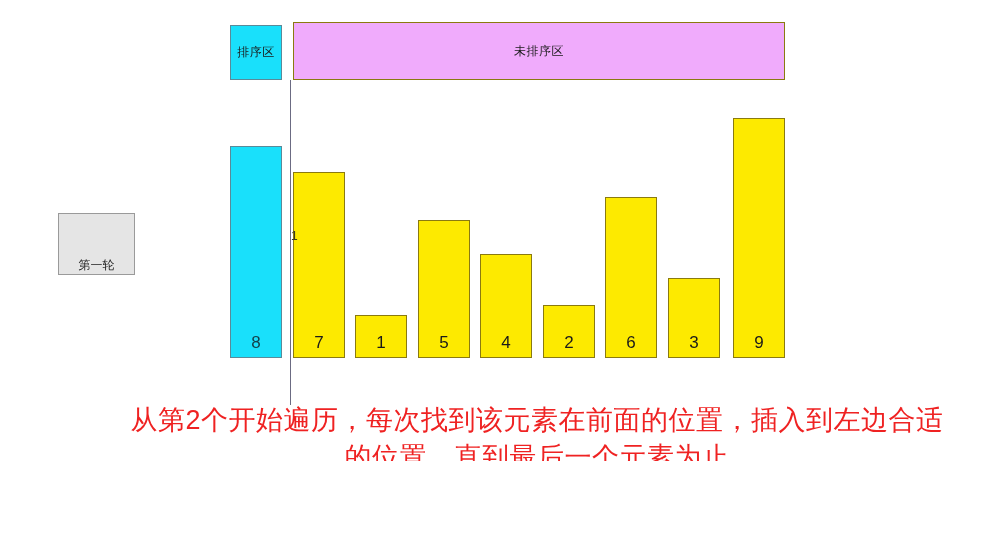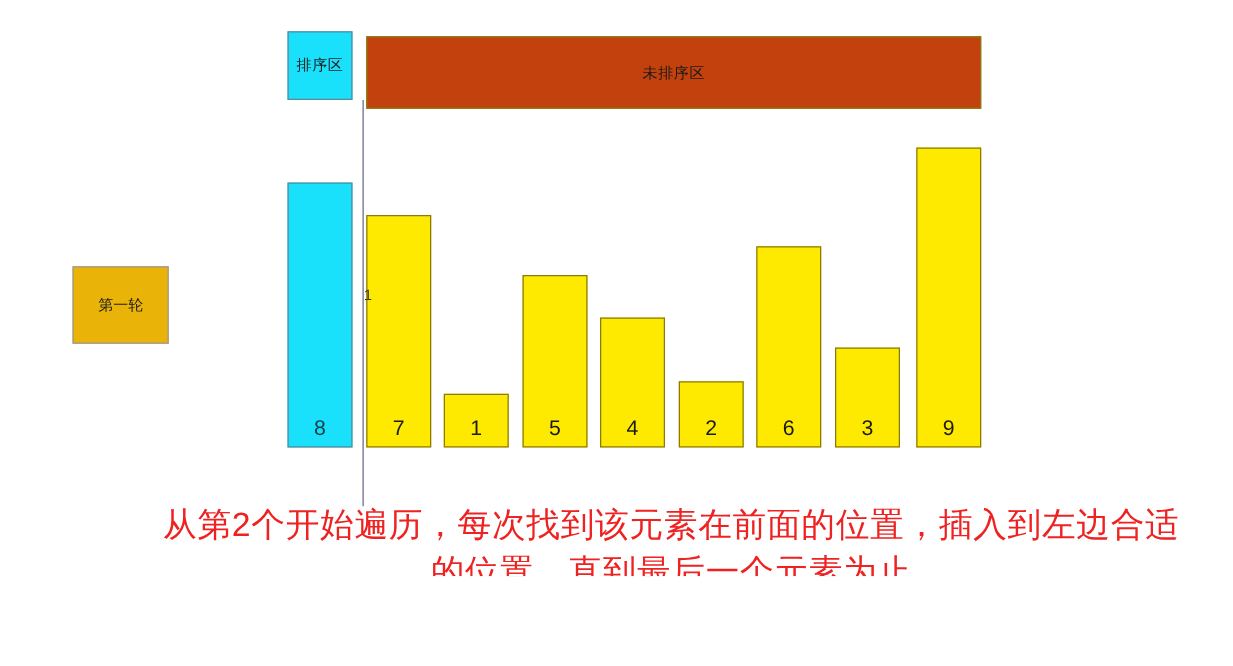--- a/index.html
+++ b/index.html
@@ -32,24 +32,24 @@
   .zone-sorted {
     left: 230px;
     top: 25px;
     width: 52px;
     height: 55px;
     background: #19e0fb;
     border: 1px solid #5a8a99;
   }
   .zone-unsorted {
     left: 293px;
-    top: 29px;
+    top: 22px;
     width: 492px;
     height: 58px;
-    background: #c2410c;
+    background: #f0abfc;
     border: 1px solid #8a7a10;
   }
 
   
   .divider {
     position: absolute;
     left: 290px;
     top: 80px;
     width: 1px;
     height: 325px;
@@ -57,24 +57,24 @@
   }
 
   
   .round-label {
     position: absolute;
     left: 58px;
     top: 213px;
     width: 77px;
     height: 62px;
     box-sizing: border-box;
-    background: #eab308;
+    background: #e5e5e5;
     border: 1px solid #9a9a9a;
     display: flex;
-    align-items: center;
+    align-items: flex-end;
     justify-content: center;
     font-size: 12px;
     color: #1a1a1a;
   }
 
   
   #bars {
     position: absolute;
     left: 0;
     top: 0;

